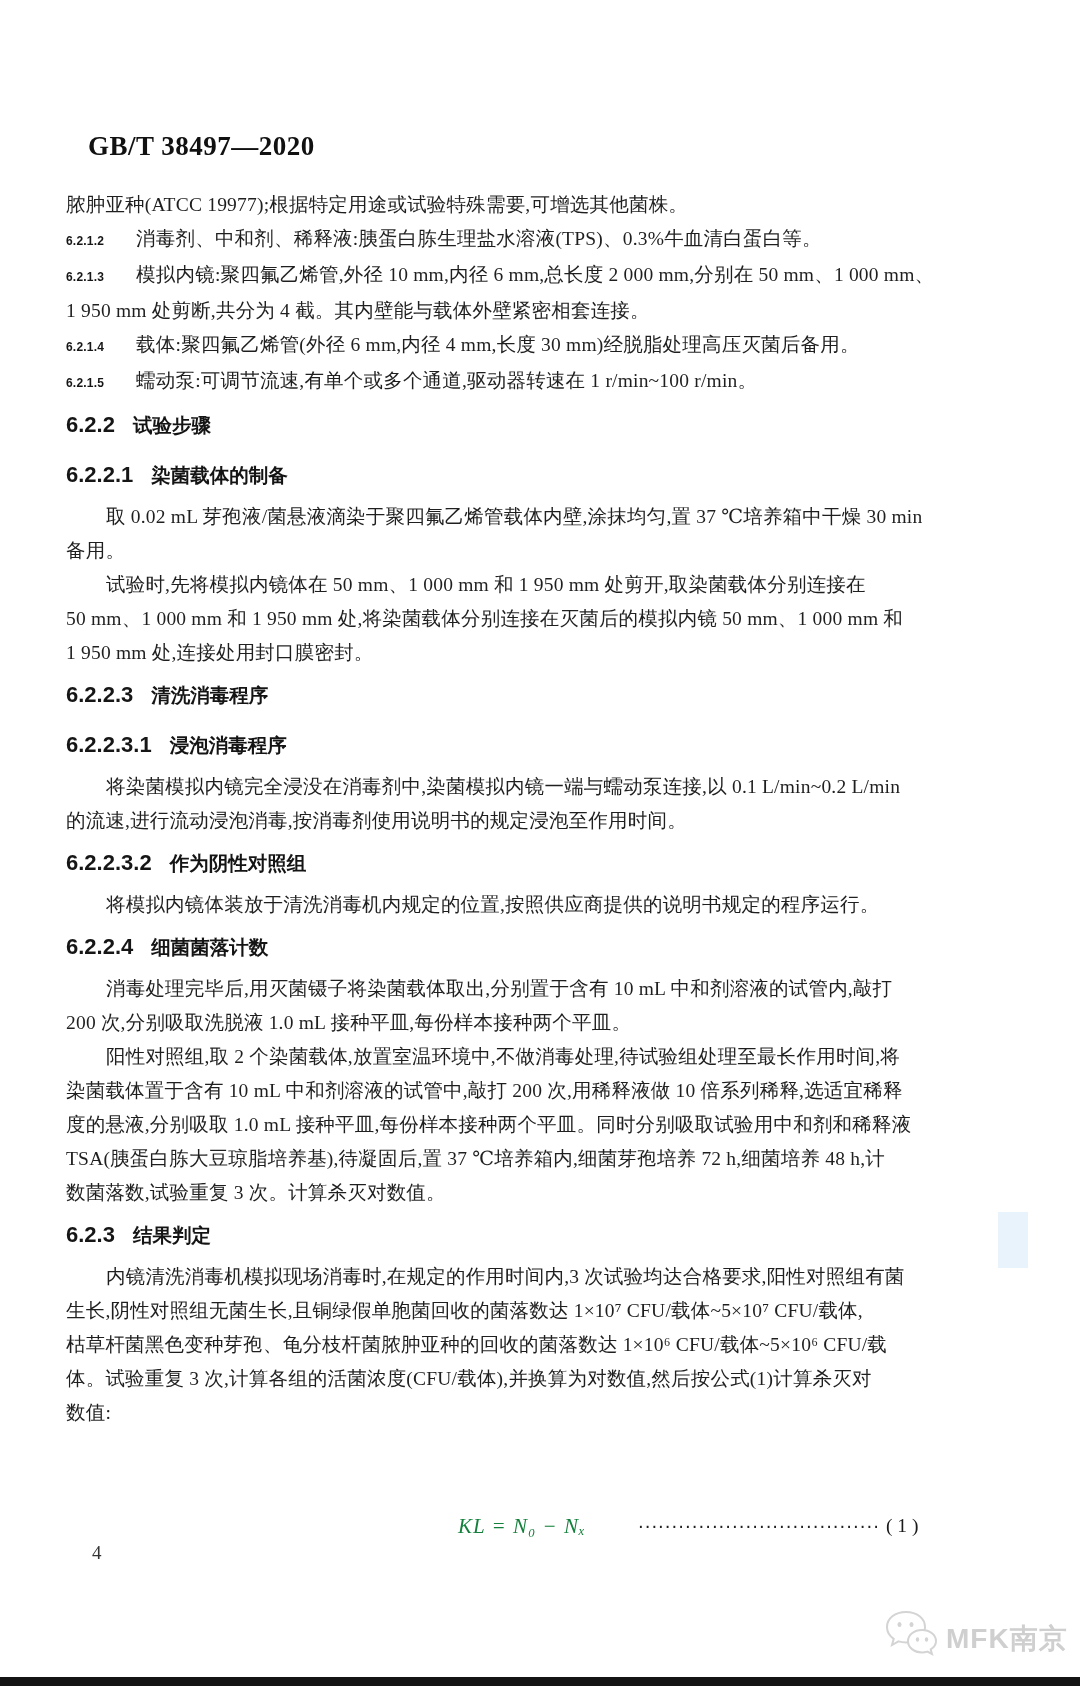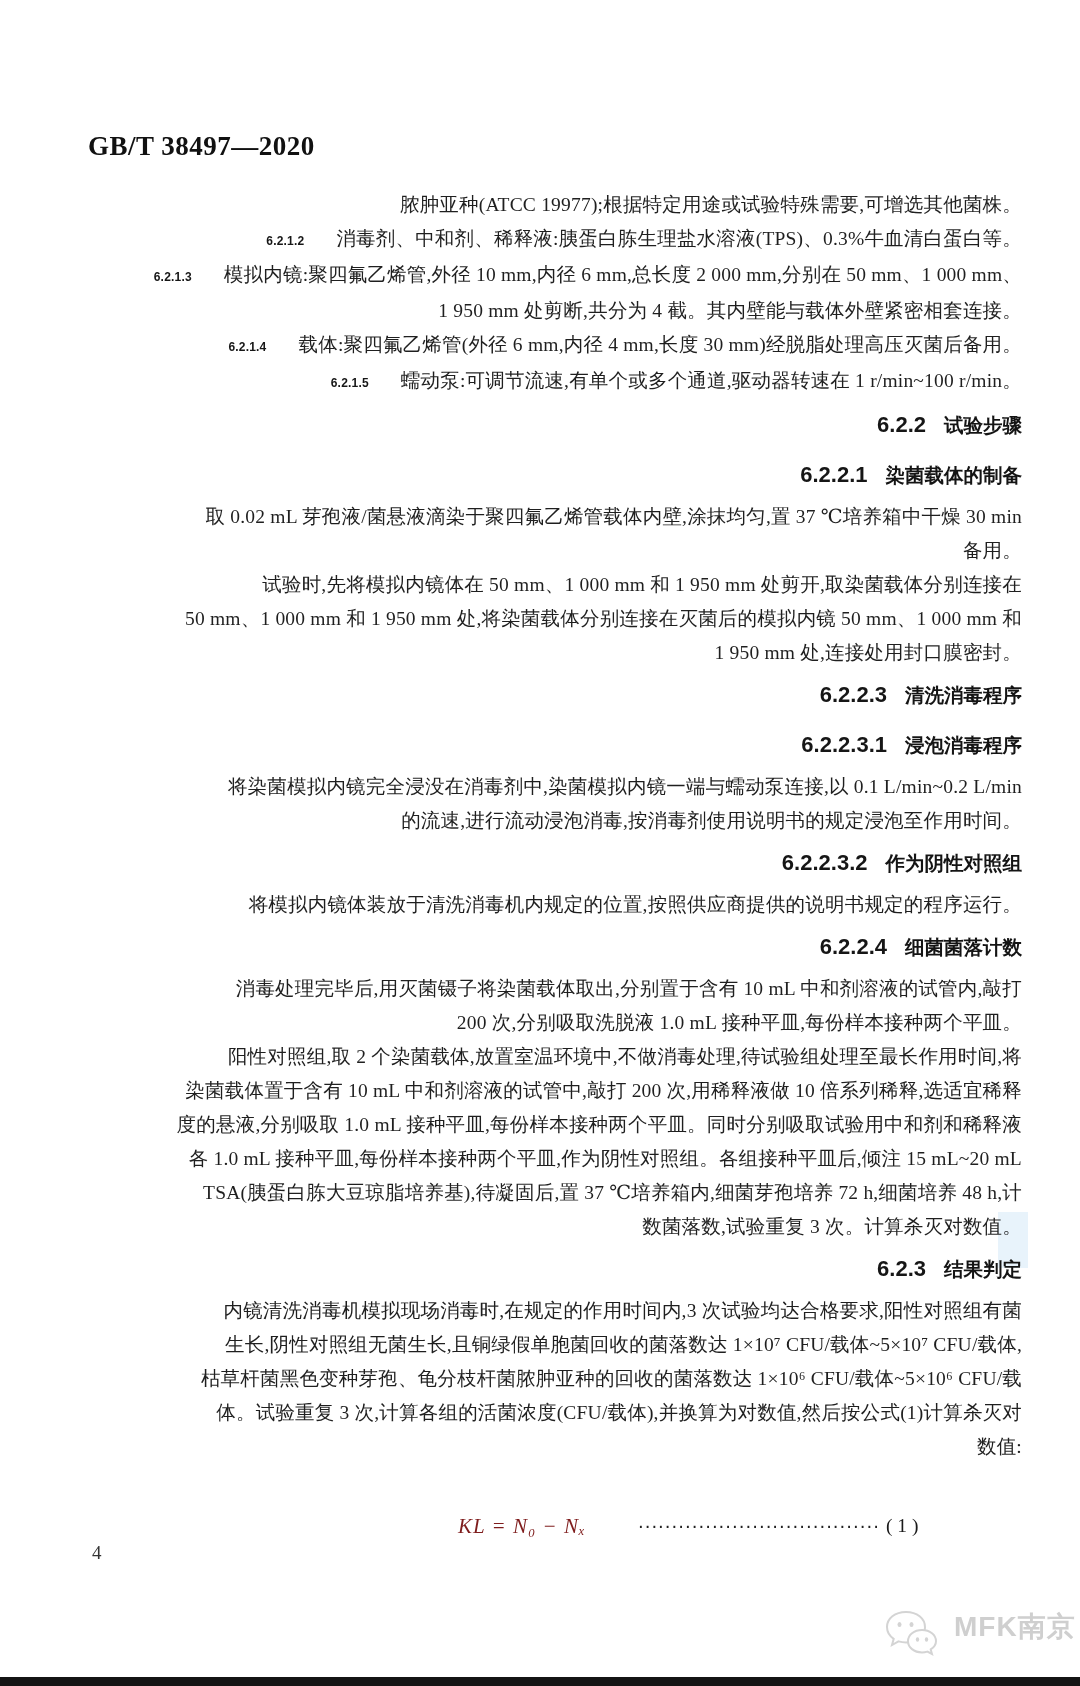--- a/index.html
+++ b/index.html
@@ -9,21 +9,21 @@
     overflow:hidden;
   }
   .page{position:absolute;inset:0;background:#ffffff;}
   .std-num{
     position:absolute;left:88px;top:131px;
     font-family:"Liberation Serif","DejaVu Serif",serif;
     font-weight:bold;font-size:27px;letter-spacing:.5px;color:#111;
   }
   .content{
     position:absolute;left:66px;top:188px;width:956px;
-    display:flex;flex-direction:column;text-align:right;
+    display:flex;flex-direction:column;
   }
   .line{
     font-size:19.5px;line-height:34px;white-space:nowrap;
     letter-spacing:.2px;
   }
   .line.indent{padding-left:40px;}
   .num{
     font-family:"Liberation Sans","DejaVu Sans",sans-serif;
     font-weight:bold;font-size:12px;margin-right:32px;color:#161616;
   }
@@ -31,37 +31,37 @@
     margin:8px 0;font-family:"Liberation Sans","DejaVu Sans",sans-serif;
     font-weight:bold;font-size:19.5px;line-height:34px;white-space:nowrap;color:#141414;
   }
   .heading .num{margin-right:18px;font-size:22px;}
   .formula-row{
     position:absolute;left:66px;top:1506px;width:956px;height:40px;
     display:flex;align-items:center;
   }
   .f-expr{
     margin-left:392px;font-family:"Liberation Serif","DejaVu Serif",serif;
-    font-style:italic;font-size:21px;letter-spacing:1px;color:#7f1d1d;
+    font-style:italic;font-size:21px;letter-spacing:1px;color:#15803d;
   }
   .f-dots{
     margin-left:52px;font-size:18px;letter-spacing:1px;color:#222;
     font-family:"DejaVu Sans","Liberation Sans",sans-serif;
   }
   .f-label{margin-left:6px;font-size:19.5px;color:#1a1a1a;}
   .page-num{
     position:absolute;left:92px;top:1542px;font-size:19px;color:#333;
     font-family:"Liberation Serif","DejaVu Serif",serif;
   }
   .artifact{
     position:absolute;left:998px;top:1212px;width:30px;height:56px;
     background:#e2f0fa;mix-blend-mode:multiply;opacity:.8;
   }
   .watermark{
-    position:absolute;left:882px;top:1608px;display:flex;align-items:flex-start;gap:16px;
+    position:absolute;left:882px;top:1608px;display:flex;align-items:flex-end;gap:8px;
   }
   .wm-text{
     font-family:"Liberation Sans","DejaVu Sans",sans-serif;
     font-size:28px;color:#cfcfcf;letter-spacing:1px;font-weight:bold;
   }
   .wm-icon{display:block;}
   .bottom-bar{
     position:absolute;left:0;bottom:0;width:1080px;height:9px;background:#141414;
   }
 </style>
@@ -93,21 +93,20 @@
       <div class="line indent"><span>将染菌模拟内镜完全浸没在消毒剂中,染菌模拟内镜一端与蠕动泵连接,以 0.1 L/min~0.2 L/min</span></div>
       <div class="line"><span>的流速,进行流动浸泡消毒,按消毒剂使用说明书的规定浸泡至作用时间。</span></div>
       <div class="heading"><span class="num">6.2.2.3.2</span><span>作为阴性对照组</span></div>
       <div class="line indent"><span>将模拟内镜体装放于清洗消毒机内规定的位置,按照供应商提供的说明书规定的程序运行。</span></div>
       <div class="heading"><span class="num">6.2.2.4</span><span>细菌菌落计数</span></div>
       <div class="line indent"><span>消毒处理完毕后,用灭菌镊子将染菌载体取出,分别置于含有 10 mL 中和剂溶液的试管内,敲打</span></div>
       <div class="line"><span>200 次,分别吸取洗脱液 1.0 mL 接种平皿,每份样本接种两个平皿。</span></div>
       <div class="line indent"><span>阳性对照组,取 2 个染菌载体,放置室温环境中,不做消毒处理,待试验组处理至最长作用时间,将</span></div>
       <div class="line"><span>染菌载体置于含有 10 mL 中和剂溶液的试管中,敲打 200 次,用稀释液做 10 倍系列稀释,选适宜稀释</span></div>
       <div class="line"><span>度的悬液,分别吸取 1.0 mL 接种平皿,每份样本接种两个平皿。同时分别吸取试验用中和剂和稀释液</span></div>
-      <div class="line"><span>各 1.0 mL 接种平皿,每份样本接种两个平皿,作为阴性对照组。各组接种平皿后,倾注 15 mL~20 mL</span></div>
       <div class="line"><span>TSA(胰蛋白胨大豆琼脂培养基),待凝固后,置 37 ℃培养箱内,细菌芽孢培养 72 h,细菌培养 48 h,计</span></div>
       <div class="line"><span>数菌落数,试验重复 3 次。计算杀灭对数值。</span></div>
       <div class="heading"><span class="num">6.2.3</span><span>结果判定</span></div>
       <div class="line indent"><span>内镜清洗消毒机模拟现场消毒时,在规定的作用时间内,3 次试验均达合格要求,阳性对照组有菌</span></div>
       <div class="line"><span>生长,阴性对照组无菌生长,且铜绿假单胞菌回收的菌落数达 1×10⁷ CFU/载体~5×10⁷ CFU/载体,</span></div>
       <div class="line"><span>枯草杆菌黑色变种芽孢、龟分枝杆菌脓肿亚种的回收的菌落数达 1×10⁶ CFU/载体~5×10⁶ CFU/载</span></div>
       <div class="line"><span>体。试验重复 3 次,计算各组的活菌浓度(CFU/载体),并换算为对数值,然后按公式(1)计算杀灭对</span></div>
       <div class="line"><span>数值:</span></div>
     </div>
 

